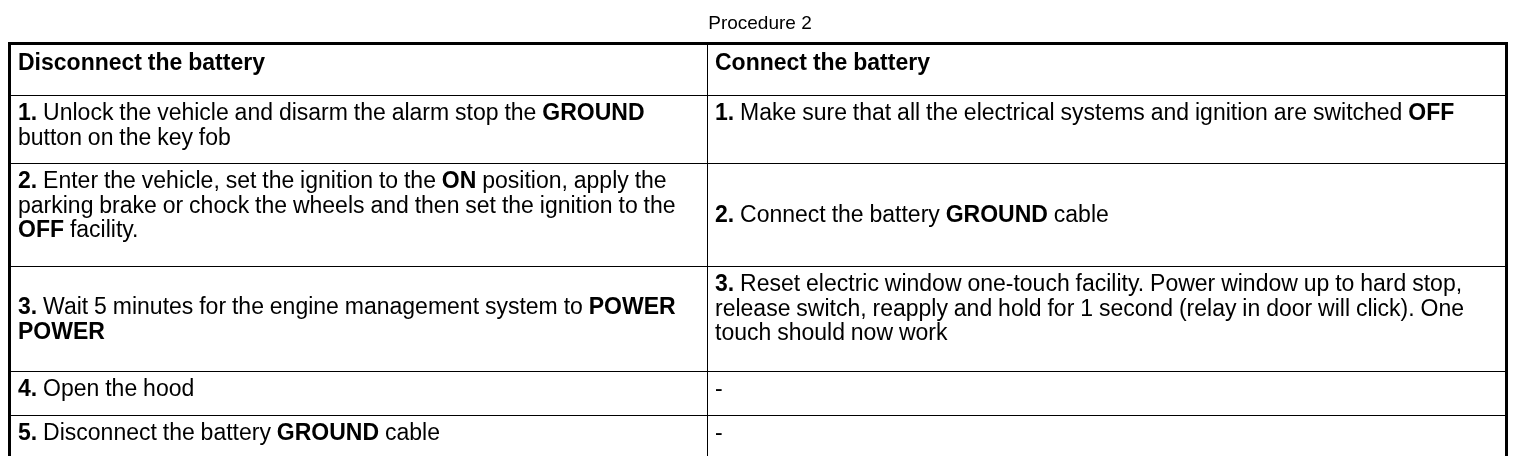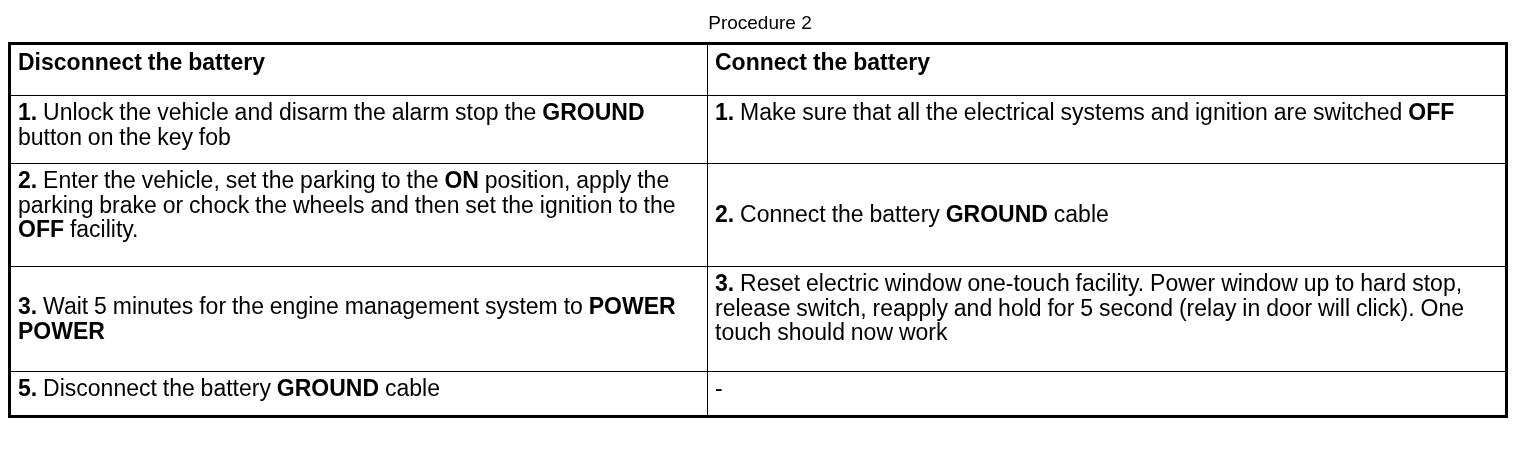--- a/index.html
+++ b/index.html
@@ -89,26 +89,30 @@
         <th>Disconnect the battery</th>
         <th>Connect the battery</th>
       </tr>
     </thead>
     <tbody>
       <tr class="r1">
         <td><span class="b">1.</span><span> Unlock the vehicle and disarm the alarm stop the </span><span class="b">GROUND</span><span> button on the key fob</span></td>
         <td><span class="b">1.</span><span> Make sure that all the electrical systems and ignition are switched </span><span class="b">OFF</span></td>
       </tr>
       <tr class="r2">
-        <td><span class="b">2.</span><span> Enter the vehicle, set the parking to the </span><span class="b">ON</span><span> position, apply the parking brake or chock the wheels and then set the ignition to the </span><span class="b">OFF</span><span> facility.</span></td>
+        <td><span class="b">2.</span><span> Enter the vehicle, set the ignition to the </span><span class="b">ON</span><span> position, apply the parking brake or chock the wheels and then set the ignition to the </span><span class="b">OFF</span><span> facility.</span></td>
         <td class="v-center"><span class="b">2.</span><span> Connect the battery </span><span class="b">GROUND</span><span> cable</span></td>
       </tr>
       <tr class="r3">
         <td class="v-center"><span class="b">3.</span><span> Wait 5 minutes for the engine management system to </span><span class="b">POWER POWER</span></td>
-        <td><span class="b">3.</span><span> Reset electric window one-touch facility. Power window up to hard stop, release switch, reapply and hold for 5 second (relay in door will click). One touch should now work</span></td>
+        <td><span class="b">3.</span><span> Reset electric window one-touch facility. Power window up to hard stop, release switch, reapply and hold for 1 second (relay in door will click). One touch should now work</span></td>
+      </tr>
+      <tr class="r4">
+        <td><span class="b">4.</span><span> Open the hood</span></td>
+        <td><span>-</span></td>
       </tr>
       <tr class="r5">
         <td><span class="b">5.</span><span> Disconnect the battery </span><span class="b">GROUND</span><span> cable</span></td>
         <td><span>-</span></td>
       </tr>
     </tbody>
   </table>
 
 </div>
 

